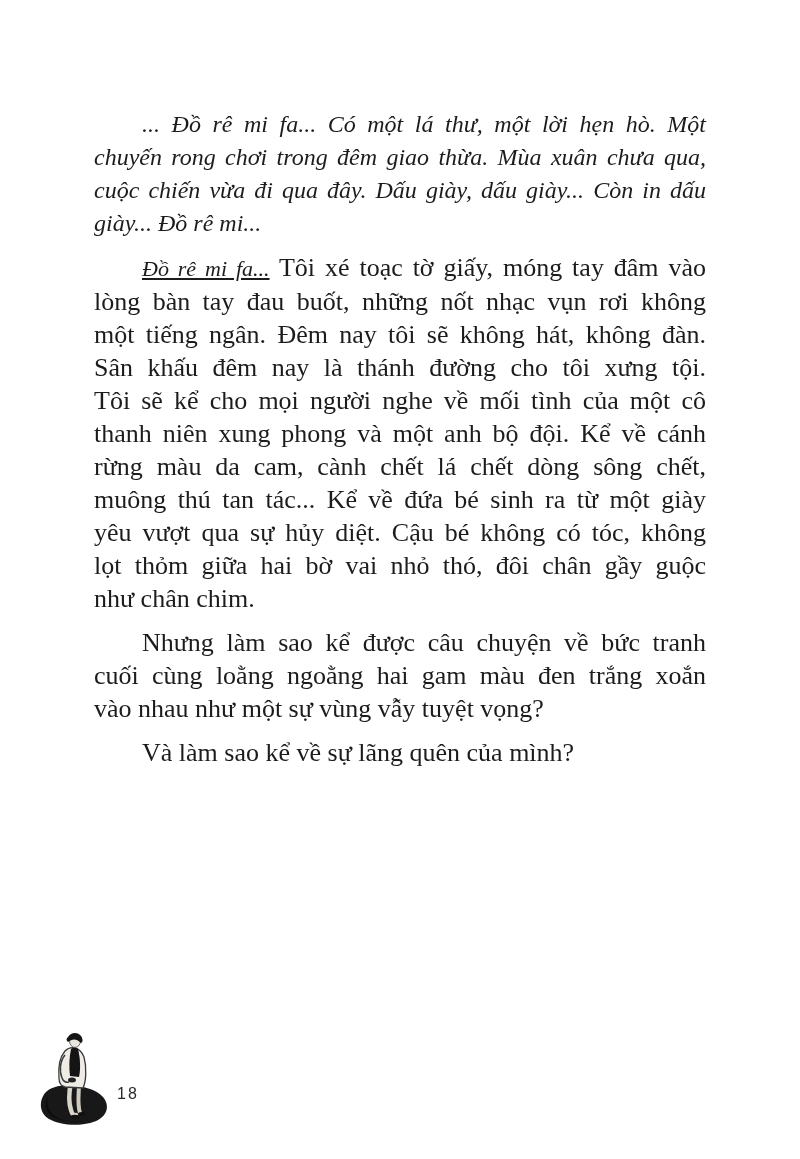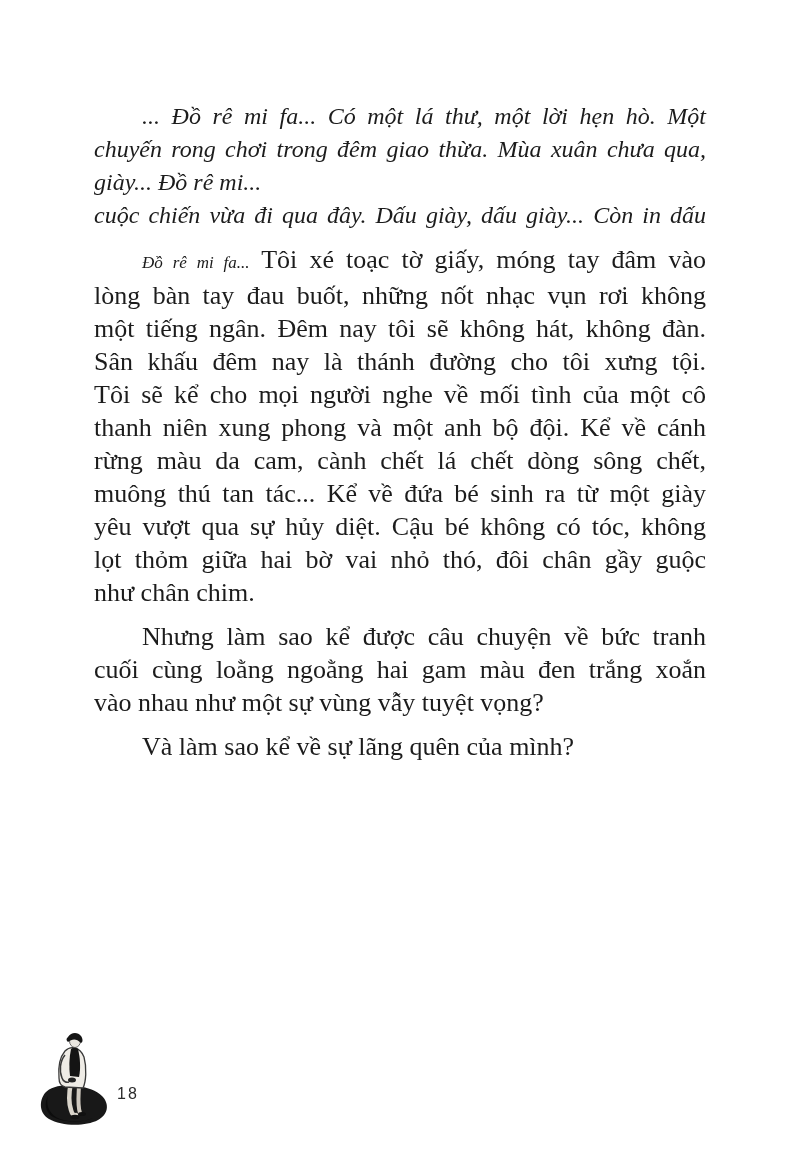--- a/index.html
+++ b/index.html
@@ -14,21 +14,21 @@
     background: #ffffff;
     overflow: hidden;
   }
   .text-block {
     position: absolute;
     left: 94px;
     top: 100px;
     width: 612px;
   }
   .para {
-    margin: 0 0 11px 0;
+    margin: 8px 0 11px 0;
   }
   .line {
     font-family: "Liberation Serif", "DejaVu Serif", serif;
     font-size: 26px;
     line-height: 33px;
     color: #1c1c1c;
     text-align: justify;
     text-align-last: justify;
     white-space: normal;
   }
@@ -37,21 +37,22 @@
     font-size: 24px;
   }
   .line.first {
     text-indent: 48px;
   }
   .line.last {
     text-align-last: left;
   }
   .line em {
     font-style: italic;
-    font-size: 17px;
+    font-size: 22px;
+    text-decoration: underline;
   }
   .footer-illustration {
     position: absolute;
     left: 38px;
     top: 1030px;
     width: 74px;
     height: 98px;
   }
   .page-number {
     position: absolute;
@@ -66,22 +67,22 @@
 </style>
 </head>
 <body>
 
 <div class="page">
 
   <div class="text-block">
       <div class="para italic">
         <div class="line first">... Đồ rê mi fa... Có một lá thư, một lời hẹn hò. Một</div>
         <div class="line">chuyến rong chơi trong đêm giao thừa. Mùa xuân chưa qua,</div>
+        <div class="line">cuộc chiến vừa đi qua đây. Dấu giày, dấu giày... Còn in dấu</div>
         <div class="line last">giày... Đồ rê mi...</div>
-        <div class="line">cuộc chiến vừa đi qua đây. Dấu giày, dấu giày... Còn in dấu</div>
       </div>
       <div class="para">
         <div class="line first"><em>Đồ rê mi fa...</em> Tôi xé toạc tờ giấy, móng tay đâm vào</div>
         <div class="line">lòng bàn tay đau buốt, những nốt nhạc vụn rơi không</div>
         <div class="line">một tiếng ngân. Đêm nay tôi sẽ không hát, không đàn.</div>
         <div class="line">Sân khấu đêm nay là thánh đường cho tôi xưng tội.</div>
         <div class="line">Tôi sẽ kể cho mọi người nghe về mối tình của một cô</div>
         <div class="line">thanh niên xung phong và một anh bộ đội. Kể về cánh</div>
         <div class="line">rừng màu da cam, cành chết lá chết dòng sông chết,</div>
         <div class="line">muông thú tan tác... Kể về đứa bé sinh ra từ một giày</div>

